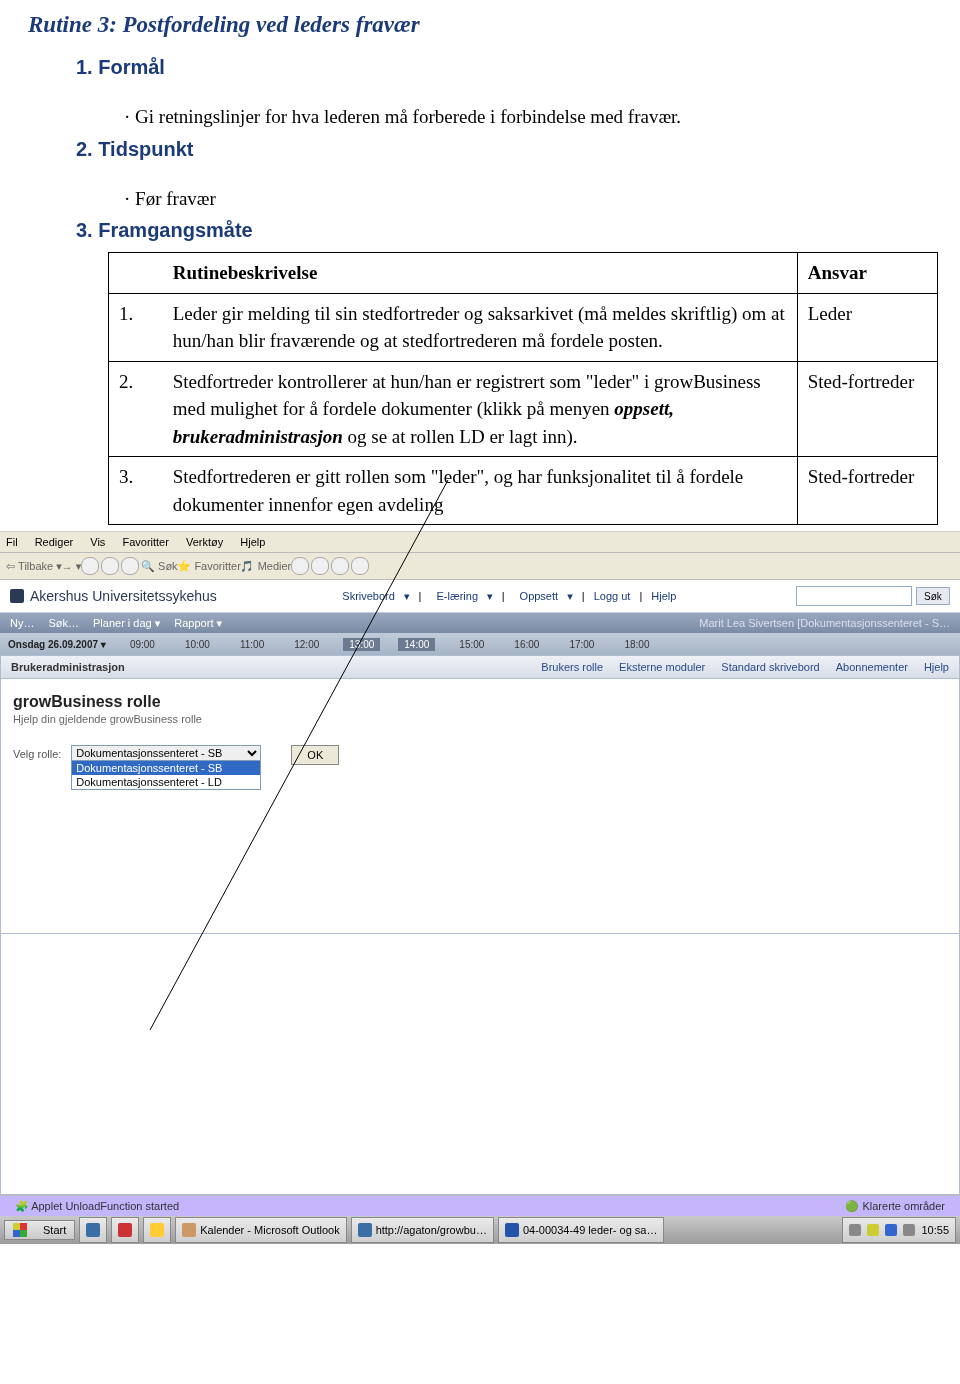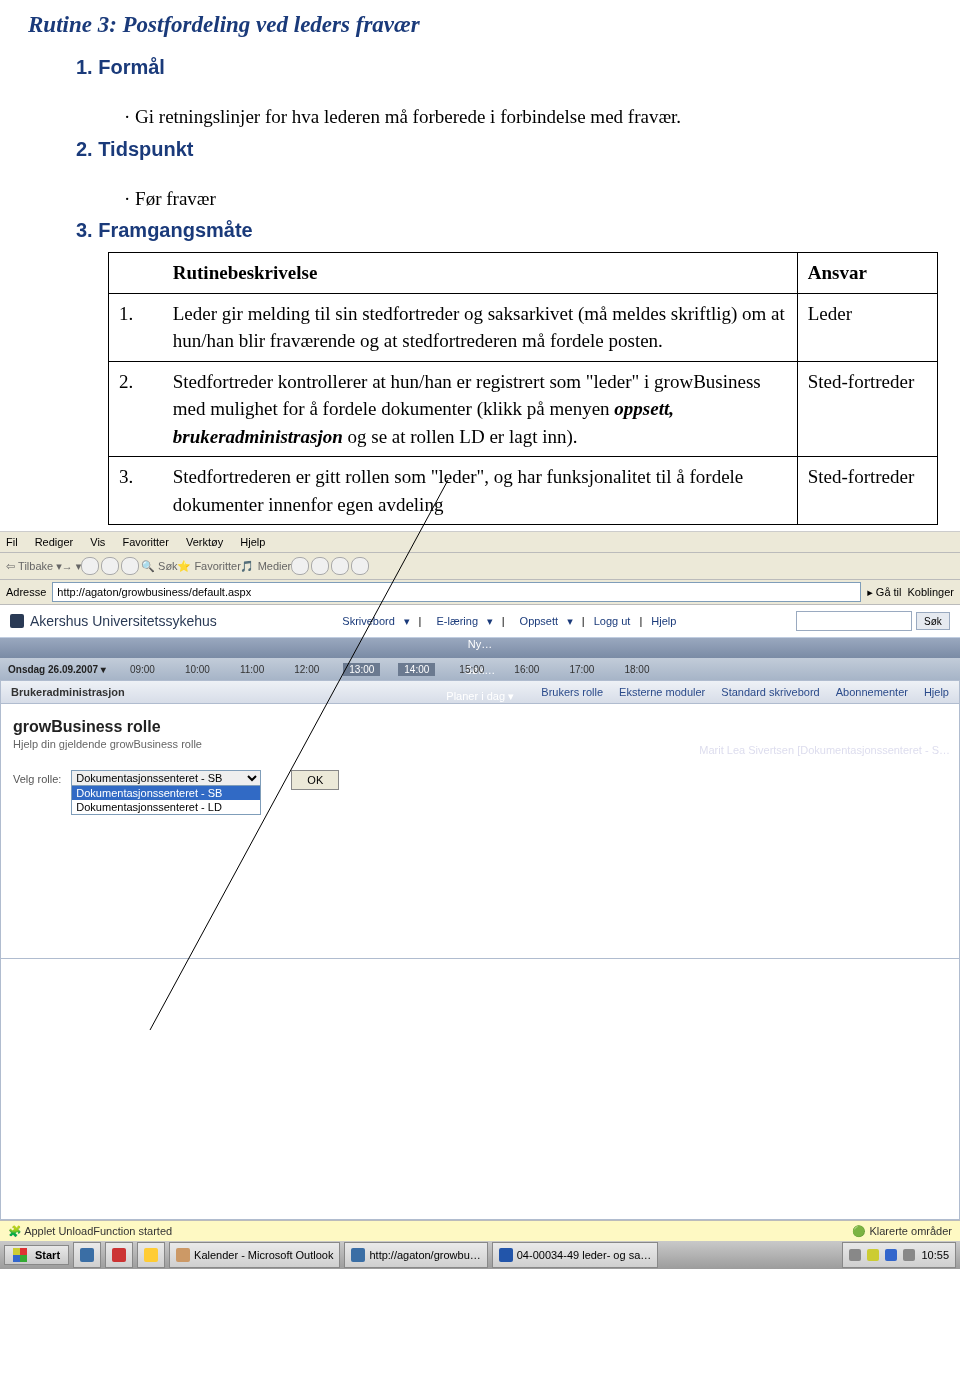--- a/index.html
+++ b/index.html
@@ -176,21 +176,20 @@
   }
   .app-subbar {
     background: linear-gradient(#9aa8bf, #7a8ba5);
     height: 20px;
     color: #fff;
     display: flex;
     align-items: center;
     padding: 0 10px;
     font-size: 11px;
     gap: 14px;
-    flex-direction: column;
   }
   .app-subbar .right { margin-left:auto; color:#dde; }
   .timeline {
     background: linear-gradient(#c2ccd9, #a6b4c7);
     height: 22px;
     display: flex;
     align-items: center;
     padding: 0 8px;
     font-size: 10px;
     color: #333;
@@ -254,35 +253,35 @@
     padding:1px 4px;font-size:11px;
   }
   .role-row .options-open div.sel {
     background:#316ac5;color:#fff;
   }
   .role-row button.ok {
     width:48px;height:20px;font-size:11px;
     background:#ece9d8;border:1px solid #888;margin-left:20px;
   }
   .status-bar {
-    background:#fef9c3;border-top:1px solid #bbb;
+    background:#c4b5fd;border-top:1px solid #bbb;
     height:20px;display:flex;align-items:center;
-    padding:0 8px;font-size:11px;color:#333;
+    padding:0 15px;font-size:11px;color:#333;
     justify-content:space-between;
   }
   .taskbar {
     background: linear-gradient(#c9c9c9, #9c9c9c);
     height:28px;display:flex;align-items:center;
     padding:0 4px;font-size:11px;
     gap:4px;
   }
   .taskbar .start {
-    display:flex;align-items:center;gap:8px;
+    display:flex;align-items:center;gap:16px;
     background: linear-gradient(#e8e8e8, #c9c9c9);
-    border:1px solid #888;padding:2px 8px;font-weight:bold;
+    border:1px solid #888;padding:2px 8px;font-weight:normal;
   }
   .taskbar .start .flag {
     width:14px;height:14px;
     background: conic-gradient(#d33 0 25%, #3a3 0 50%, #36c 0 75%, #cc3 0 100%);
   }
   .taskbar .tbtn {
     background: linear-gradient(#eaeaea, #cfcfcf);
     border:1px solid #888;padding:2px 6px;
     display:flex;align-items:center;gap:4px;
     height:20px;
@@ -369,26 +368,20 @@
     <span class="tb-icon"></span>
     <span class="btn">🔍 <span>Søk</span></span>
     <span class="btn">⭐ <span>Favoritter</span></span>
     <span class="btn">🎵 <span>Medier</span></span>
     <span class="tb-icon"></span>
     <span class="tb-icon"></span>
     <span class="tb-icon"></span>
     <span class="tb-icon"></span>
   </div>
 
-  <div class="ie-address">
-    <span>Adresse</span>
-    <input value="http://agaton/growbusiness/default.aspx" style="">
-    <span class="go">▸ <span>Gå til</span></span>
-    <span>Koblinger</span>
-  </div>
 
   <div class="app-header">
     <div class="brand">
       <span class="logo"></span>
       <span>Akershus Universitetssykehus</span>
     </div>
     <div class="menu">
       <span><span>Skrivebord</span> ▾</span> |
       <span><span>E-læring</span> ▾</span> |
       <span><span>Oppsett</span> ▾</span> |

